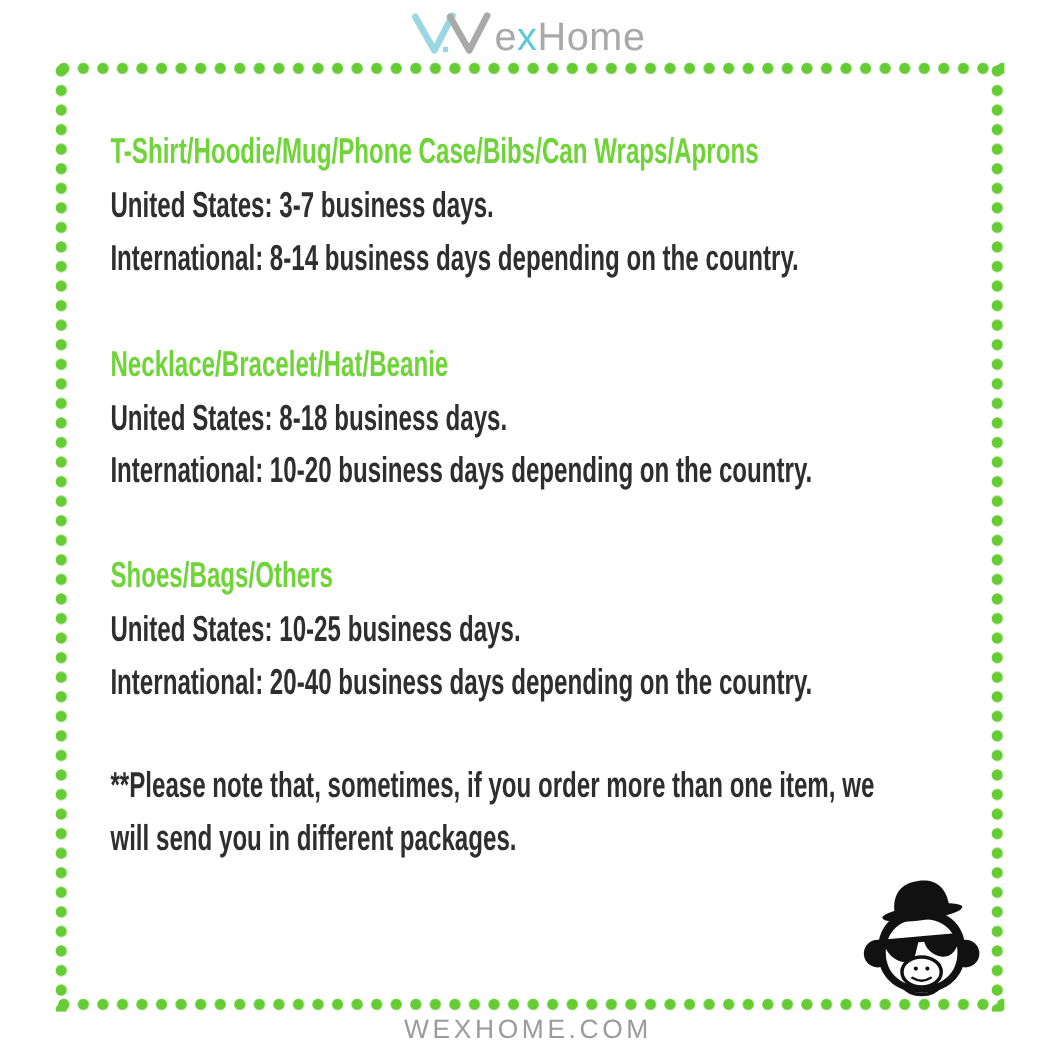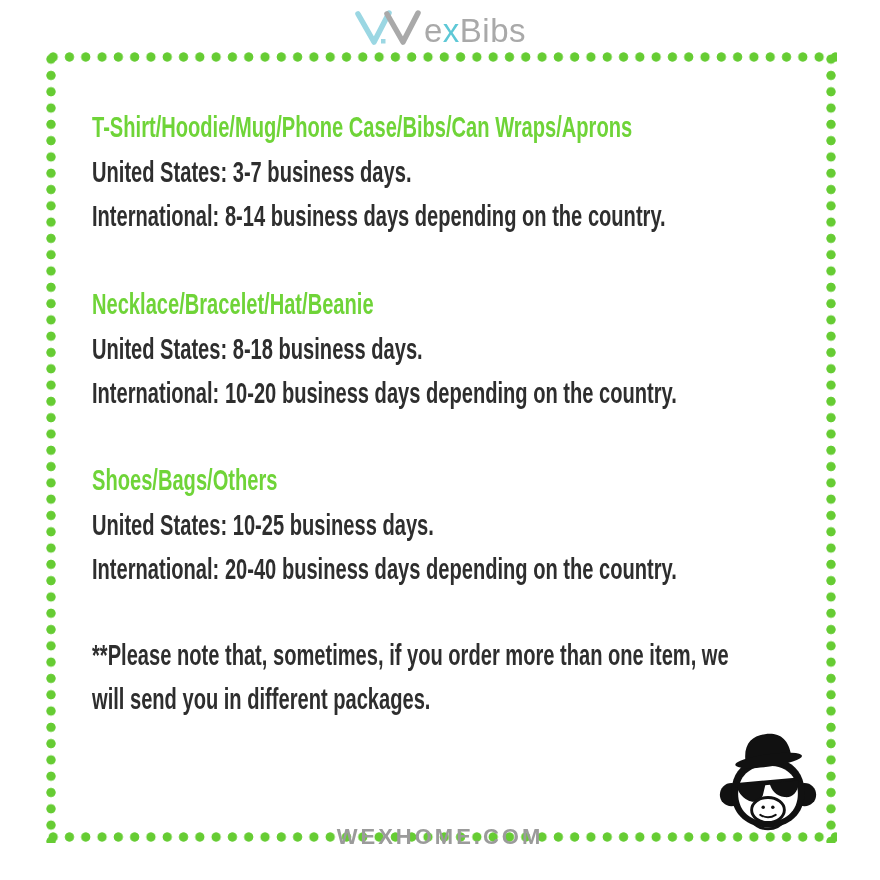--- a/index.html
+++ b/index.html
@@ -93,41 +93,41 @@
     width: 100px;
     height: 104px;
     z-index: 2;
   }
 
   
   .footer {
     position: absolute;
     left: 0;
     right: 0;
-    top: 824px;
+    top: 845px;
     text-align: center;
     font-size: 22px;
-    font-weight: 700;
+    font-weight: 400;
     letter-spacing: 3px;
     color: #9b9b9b;
     z-index: 2;
   }
 </style>
 </head>
 <body>
 
 <div class="brand-header">
   <svg class="brand-w-svg" width="74" height="40" viewBox="0 0 74 40" xmlns="http://www.w3.org/2000/svg">
     <polyline points="4,6 20,34 35,5" fill="none" stroke="#9bd7e3" stroke-width="5.5" stroke-linecap="round" stroke-linejoin="round"></polyline>
     <rect x="27" y="31" width="4.5" height="4.5" fill="#9bd7e3"></rect>
     <polyline points="33,6 49,34 64,5" fill="none" stroke="#a9a9a9" stroke-width="5.5" stroke-linecap="round" stroke-linejoin="round"></polyline>
   </svg>
   <span class="brand-text brand-gray">e</span>
     <span class="brand-text brand-teal">x</span>
-    <span class="brand-text brand-gray">Bibs</span>
+    <span class="brand-text brand-gray">Home</span>
 </div>
 
 <div class="dot-frame">
   <div class="dot-strip dot-h dot-top"></div>
   <div class="dot-strip dot-h dot-bottom"></div>
   <div class="dot-strip dot-v dot-left"></div>
   <div class="dot-strip dot-v dot-right"></div>
 </div>
 
 <div class="content">

